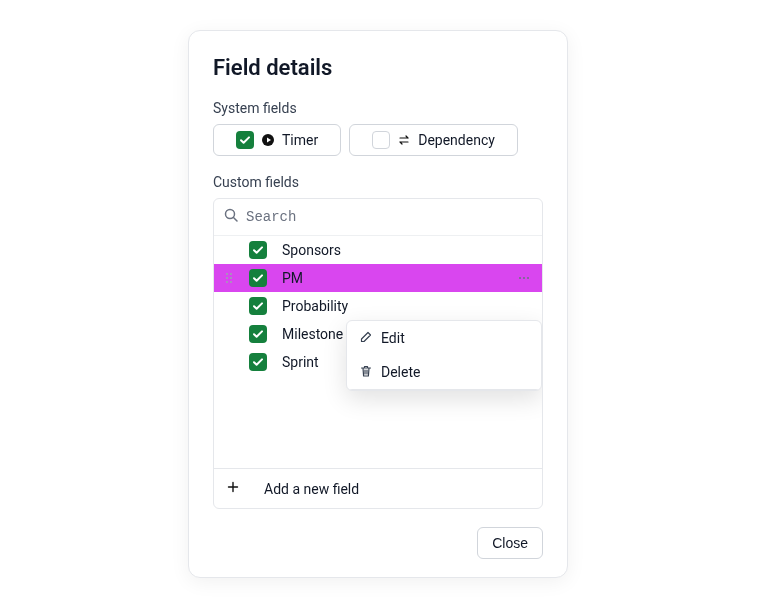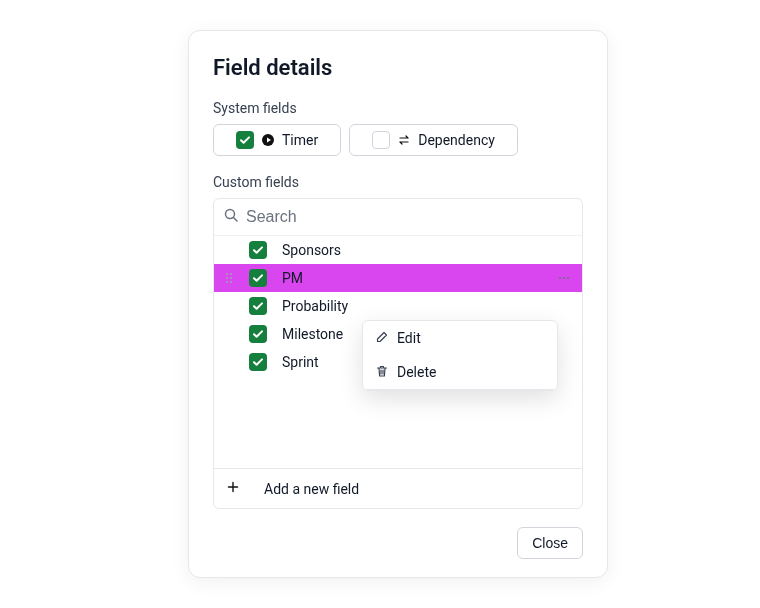--- a/index.html
+++ b/index.html
@@ -7,21 +7,21 @@
     font-family: -apple-system, BlinkMacSystemFont, "Segoe UI", Roboto, Helvetica, Arial, sans-serif;
     background: #fff;
     width: 760px;
     height: 608px;
     position: relative;
   }
   .panel {
     position: absolute;
     left: 188px;
     top: 30px;
-    width: 420px;
+    width: 380px;
     height: 548px;
     border: 1px solid #e5e7eb;
     border-radius: 12px;
     box-shadow: 0 4px 20px rgba(0,0,0,0.06);
     background: #fff;
     padding: 24px 24px 18px 24px;
     display: flex;
     flex-direction: column;
     justify-content: center;
   }
@@ -86,24 +86,25 @@
     height: 36px;
     display: flex;
     align-items: center;
     gap: 8px;
     padding: 0 10px;
     border-bottom: 1px solid transparent;
   }
   .searchrow input {
     border: none;
     outline: none;
-    font-size: 16px;
+    font-size: 14px;
     color: #0369a1;
     flex: 1;
     background: transparent;
+    font-family: Liberation Mono, monospace;
   }
   .searchrow input::placeholder { color: #6b7280; }
   .items {
     flex: 1;
     overflow: visible;
     border-top: 1px solid #eef0f2;
     display: flex;
     flex-direction: column;
     position: relative;
   }
@@ -153,21 +154,21 @@
     border: 1px solid #d1d5db;
     border-radius: 6px;
     background: #fff;
     font-size: 14px;
     color: #111827;
     display: flex;
     align-items: center;
   }
   .popover {
     position: absolute;
-    left: 148px;
+    left: 132px;
     top: 84px;
     width: 196px;
     background: #fff;
     border: 1px solid #e5e7eb;
     border-radius: 6px;
     box-shadow: 0 8px 24px rgba(0,0,0,0.12);
     z-index: 10;
     overflow: hidden;
   }
   .menuitem {

